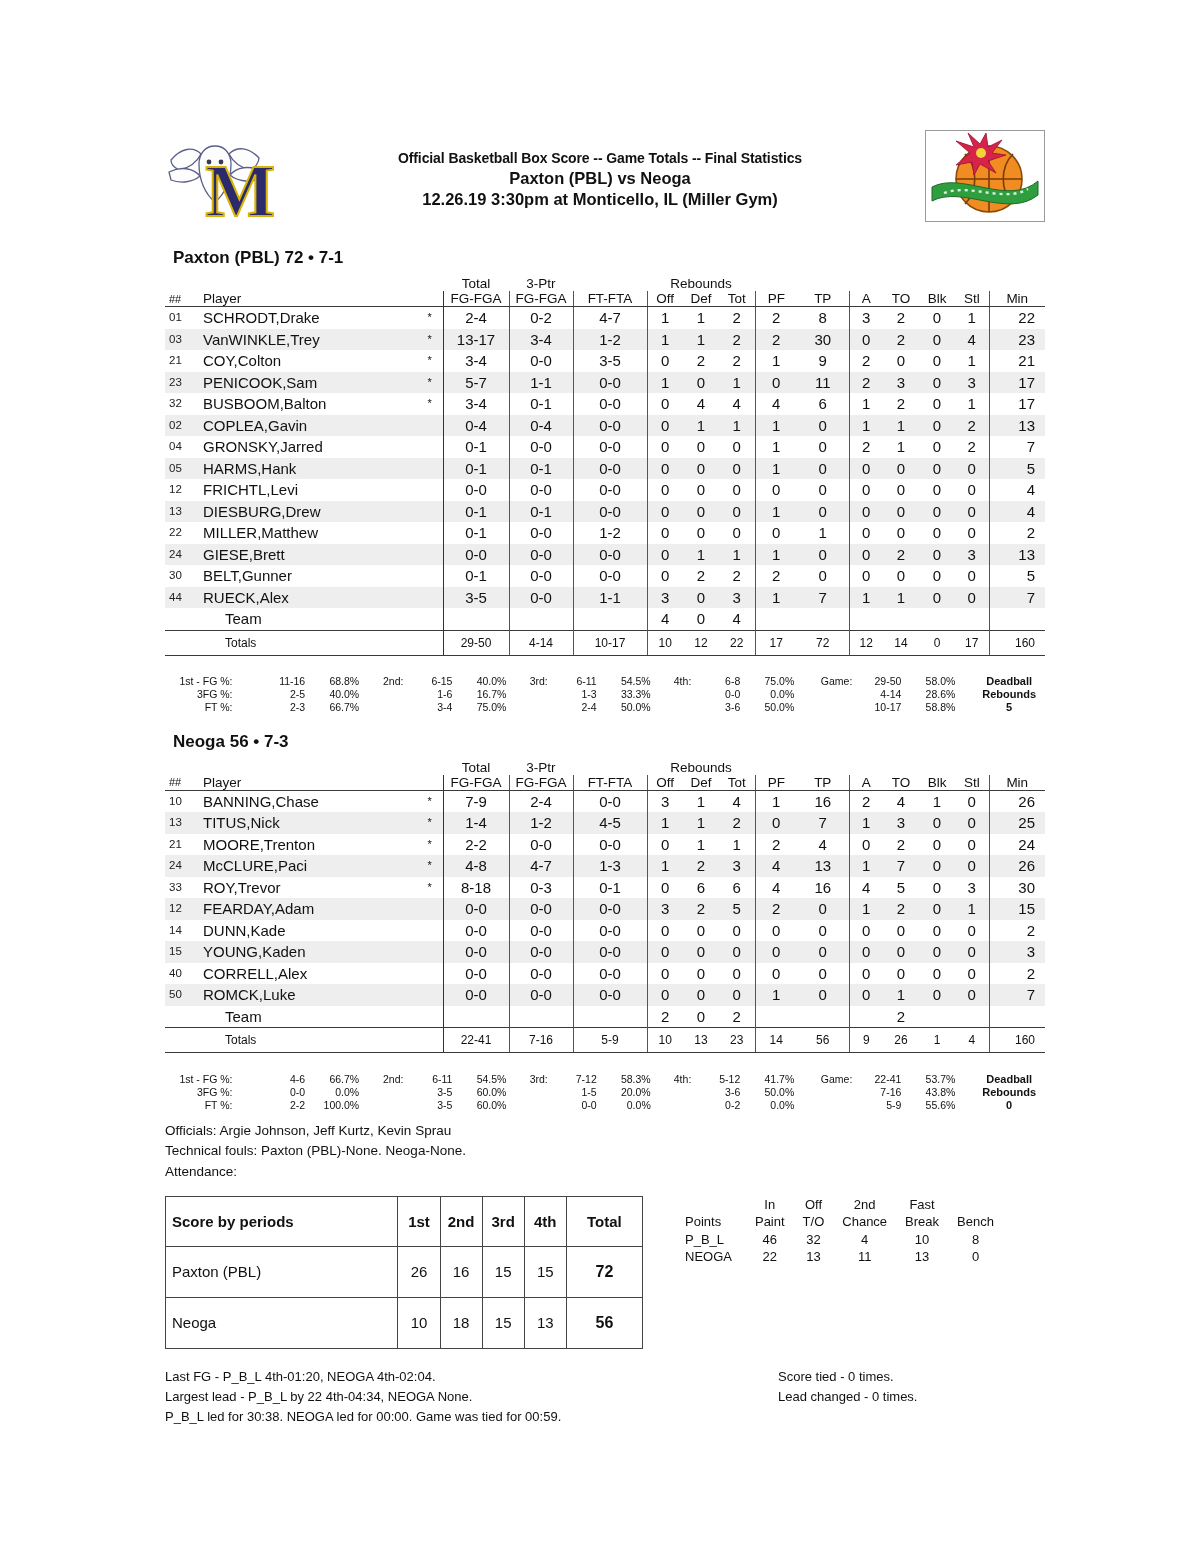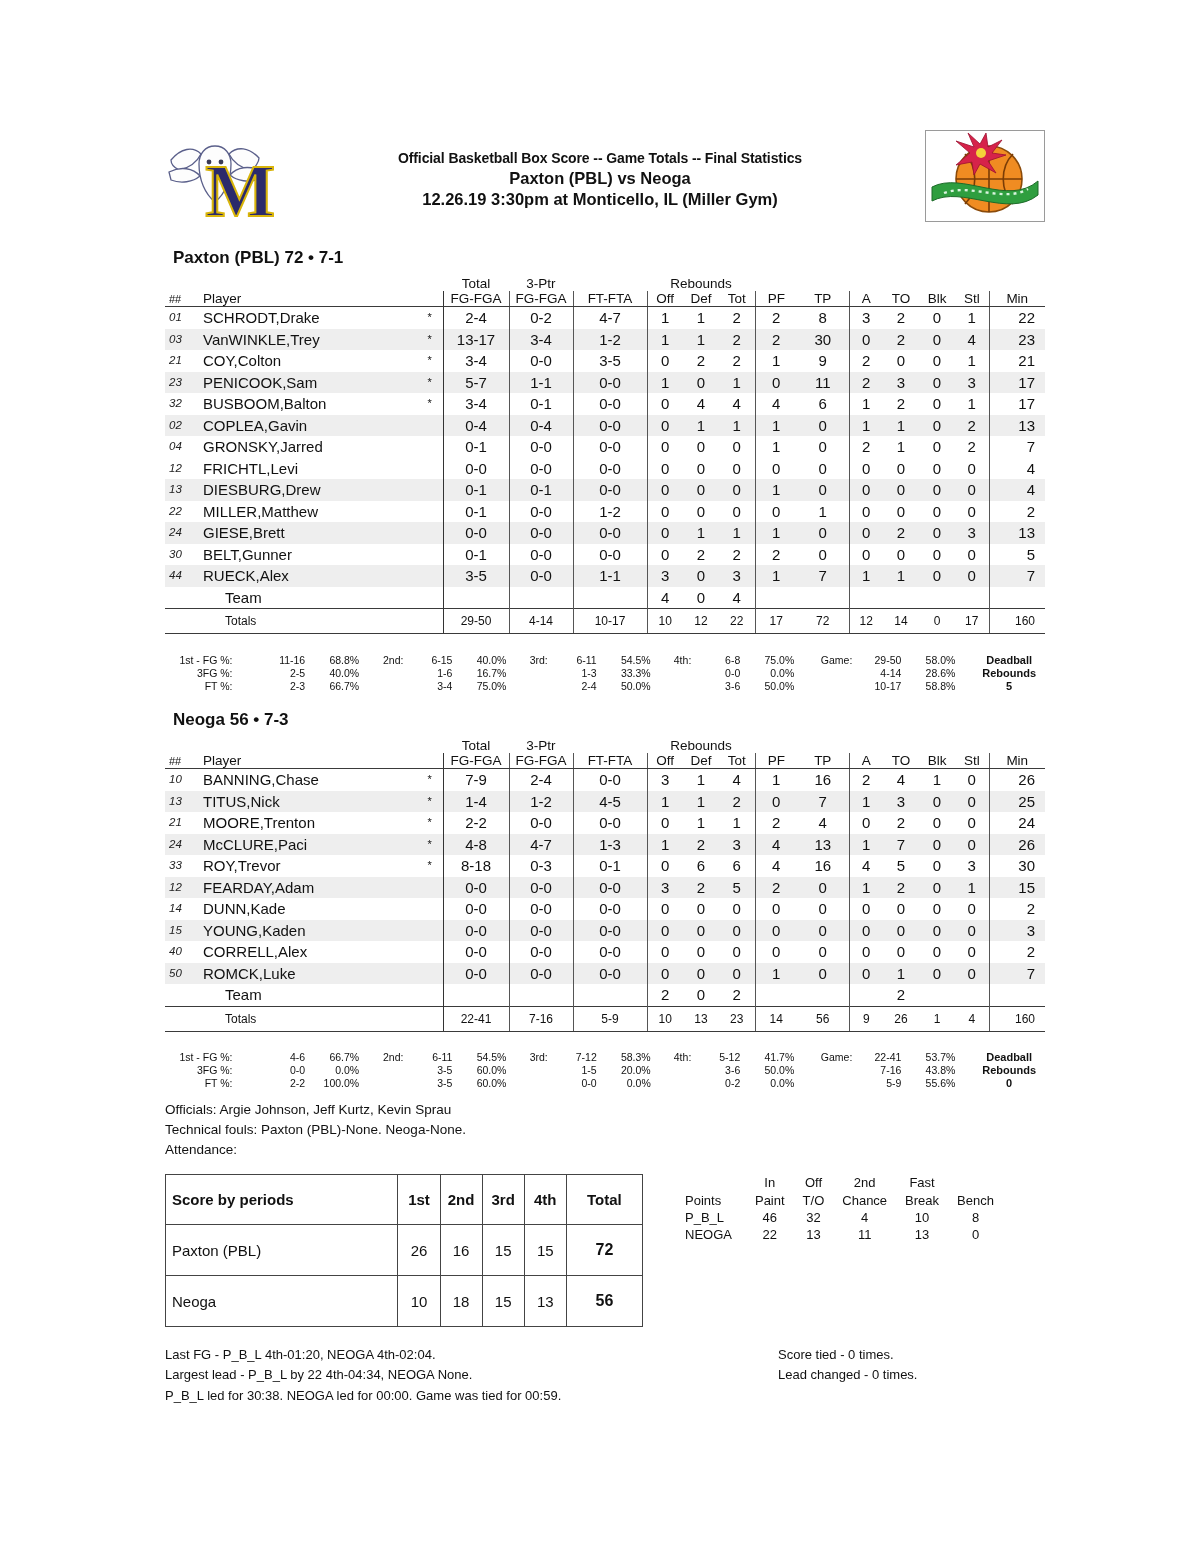--- a/index.html
+++ b/index.html
@@ -32,21 +32,21 @@
   .grp-row td { font-size:13.5px; text-align:center; padding-bottom:1px; border:0; }
   .hd-row td {
     font-size:13.5px; text-align:center;
     border-bottom:1.6px solid #3a3a3a;
     padding:1px 0 2px 0;
   }
   .hd-row td.lft { text-align:left; padding-left:8px; }
   .hd-row td.num { text-align:left; padding-left:4px; font-size:11px; }
 
   tbody tr.p td { height:21.5px; line-height:21.5px; text-align:center; font-size:15px; }
-  tbody tr.p td.num  { text-align:left;  padding-left:4px; font-size:11.5px; color:#222;font-style:italic; }
+  tbody tr.p td.num  { text-align:left;  padding-left:4px; font-size:11.5px; color:#222; }
   tbody tr.p td.name { text-align:left;  padding-left:8px; font-size:15px; white-space:nowrap;}
   tbody tr.p td.st   { text-align:center; font-size:11px; }
   tbody tr.p td.mn   { text-align:right; padding-right:10px; }
   tbody tr.alt td { background:#eeeeee; }
 
   tr.team-row td { height:21.5px; line-height:21.5px; text-align:center; font-size:15px; }
   tr.team-row td.name { text-align:left; padding-left:30px; font-size:15px; }
   tr.totals td {
     height:24px; line-height:24px; text-align:center; font-size:12px;
     border-top:1.6px solid #3a3a3a; border-bottom:1.6px solid #3a3a3a;
@@ -320,20 +320,38 @@
       <td class="vl">0</td>
       <td>0</td>
       <td>0</td>
       <td class="vl">1</td>
       <td>0</td>
       <td class="vl">2</td>
       <td>1</td>
       <td>0</td>
       <td>2</td>
       <td class="vl mn">7</td>
+          </tr>
+          <tr class="p alt">
+      <td class="num">05</td>
+      <td class="name">HARMS,Hank</td>
+      <td class="st"></td>
+      <td class="vlb">0-1</td>
+      <td class="vl">0-1</td>
+      <td class="vl">0-0</td>
+      <td class="vl">0</td>
+      <td>0</td>
+      <td>0</td>
+      <td class="vl">1</td>
+      <td>0</td>
+      <td class="vl">0</td>
+      <td>0</td>
+      <td>0</td>
+      <td>0</td>
+      <td class="vl mn">5</td>
           </tr>
           <tr class="p">
       <td class="num">12</td>
       <td class="name">FRICHTL,Levi</td>
       <td class="st"></td>
       <td class="vlb">0-0</td>
       <td class="vl">0-0</td>
       <td class="vl">0-0</td>
       <td class="vl">0</td>
       <td>0</td>

